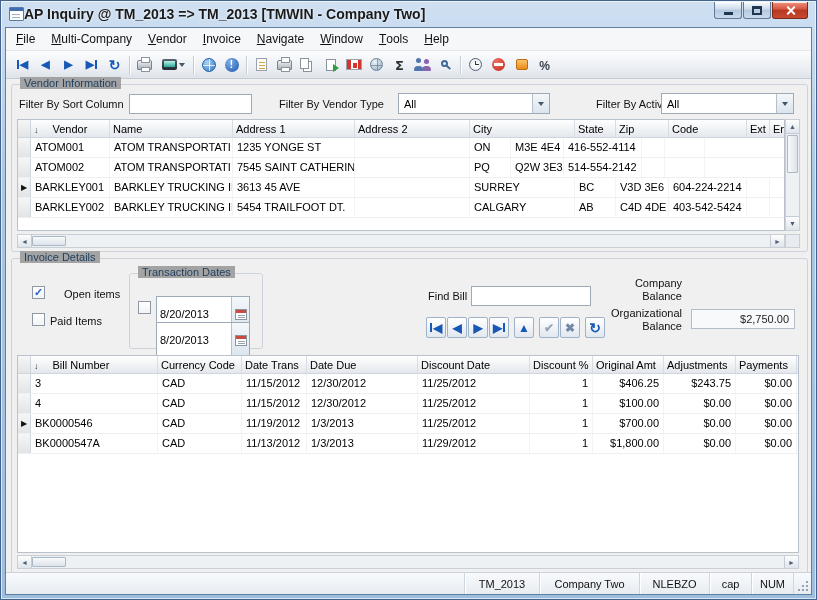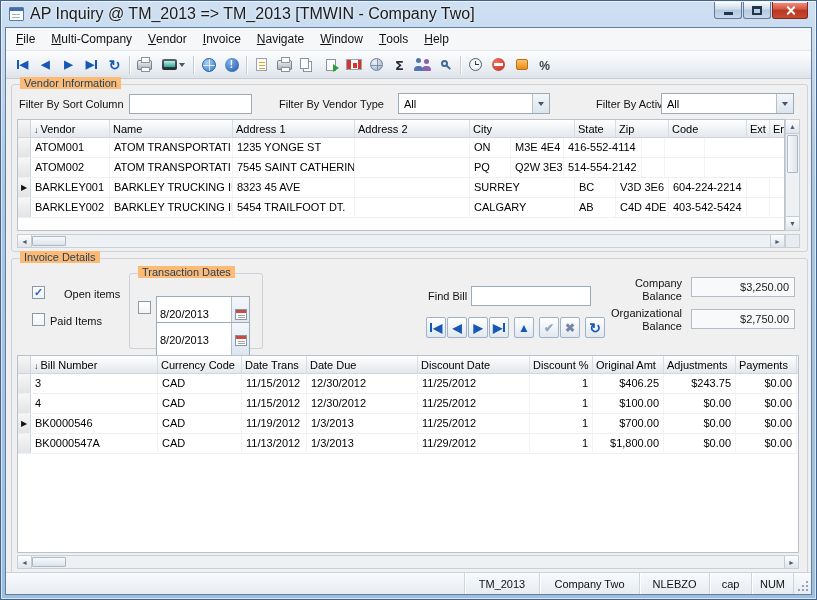--- a/index.html
+++ b/index.html
@@ -4,21 +4,21 @@
 <style>
   *{box-sizing:border-box;margin:0;padding:0}
   body{margin:0;background:#d8d8d8;font-family:"Liberation Sans",sans-serif;-webkit-font-smoothing:antialiased}
   .window{position:relative;width:817px;height:600px;border:1px solid #43628c;overflow:hidden;
     background:linear-gradient(180deg,#cfe0f2,#aac7e4 30%,#9dbede);box-shadow:inset 0 0 0 1px rgba(255,255,255,.6)}
   
   .titlebar{position:absolute;left:0;top:0;right:0;height:26px;display:flex;align-items:center;padding:0 8px}
   .appicon{width:15px;height:14px;background:#fff;border:1px solid #5a7ca3;position:relative;border-radius:1px;flex:none}
   .appicon::before{content:"";position:absolute;left:0;right:0;top:0;height:3px;background:#3f6fae}
   .appicon::after{content:"";position:absolute;left:2px;top:6px;width:8px;height:1px;background:#9db3c9;box-shadow:0 3px 0 #9db3c9}
-  .title{font-size:16px;font-weight:normal;color:#1b1b1b;margin-left:6px;white-space:nowrap;text-shadow:0 0 3px rgba(255,255,255,.9)}
+  .title{font-size:14px;font-weight:bold;color:#1b1b1b;white-space:nowrap;text-shadow:0 0 3px rgba(255,255,255,.9)}
   .winbtns{position:absolute;top:1px;right:8px;display:flex;gap:1px}
   .wbtn{width:28px;height:17px;display:flex;align-items:center;justify-content:center;border:1px solid #627a96;border-top:none;
     border-radius:0 0 3px 3px;background:linear-gradient(#f6fafd,#cfdcec 45%,#b4c8de 50%,#cadaec);box-shadow:inset 0 1px 0 rgba(255,255,255,.8)}
   .wbtn.close{width:36px;background:linear-gradient(#f0937f,#d45540 45%,#b83722 50%,#c64a30);border-color:#7e2819}
   .glyph-min{width:9px;height:3px;background:#20364e;margin-top:7px}
   .glyph-max{width:10px;height:9px;border:2px solid #20364e;border-top-width:3px}
   .glyph-close{position:relative;width:11px;height:11px}
   .glyph-close::before,.glyph-close::after{content:"";position:absolute;left:5px;top:0;width:2px;height:11px;background:#fff;border-radius:1px}
   .glyph-close::before{transform:rotate(45deg)}.glyph-close::after{transform:rotate(-45deg)}
   
@@ -74,21 +74,21 @@
   .ic-search::after{content:"";position:absolute;width:6px;height:2px;background:#3f6b96;right:-5px;bottom:-3px;transform:rotate(40deg)}
   .ic-clock{width:13px;height:13px;border-radius:50%;background:radial-gradient(#ffffff,#dfe7ef);border:1px solid #51626f;position:relative}
   .ic-clock::before{content:"";position:absolute;left:5px;top:2px;width:1px;height:4px;background:#333}
   .ic-clock::after{content:"";position:absolute;left:6px;top:5px;width:3px;height:1px;background:#333}
   .ic-stop{width:13px;height:13px;border-radius:50%;background:radial-gradient(circle at 35% 30%,#ef6f5f,#c22a1c);position:relative}
   .ic-stop::before{content:"";position:absolute;left:2px;right:2px;top:5px;height:3px;background:#fff}
   .ic-orange{width:12px;height:11px;border-radius:2px;background:linear-gradient(#fbc56a,#e98a1b);border:1px solid #b96f12}
   .ic-pct::before{content:"%";font-size:12px;font-weight:bold;color:#3b4450}
   
   .groupbox{position:absolute;border:1px solid #cdd3da;border-radius:3px}
-  .gb-label{position:absolute;top:-8px;left:8px;background:#fdba74;padding:0 4px;font-size:11px;color:#1c3e5e;white-space:nowrap}
+  .gb-label{position:absolute;top:-8px;left:8px;background:#a3a3a3;padding:0 4px;font-size:11px;color:#1c3e5e;white-space:nowrap}
   .lbl{position:absolute;font-size:11px;color:#111;white-space:nowrap}
   
   .tin{position:absolute;border:1px solid #9daab8;background:#fff;font:11px "Liberation Sans",sans-serif;padding:2px 4px;outline:none}
   .combo{position:absolute;height:21px;border:1px solid #9daab8;background:#fff;display:flex;align-items:center}
   .combo-val{flex:1;font-size:11px;padding:0 5px;overflow:hidden;white-space:nowrap}
   .combo-btn{width:17px;height:100%;background:linear-gradient(#f4f7fa,#dbe4ee);border-left:1px solid #b6c0cc;display:flex;align-items:center;justify-content:center}
   .datefield{position:absolute;height:36px;display:flex;border:1px solid #9daab8;background:#fff}
   .datein{flex:1;min-width:0;border:none;outline:none;font:11px "Liberation Sans",sans-serif;padding:0 3px;background:transparent}
   .calbtn{width:18px;flex:none;background:linear-gradient(#f4f7fa,#dbe4ee);border-left:1px solid #b6c0cc;display:flex;align-items:center;justify-content:center}
   .ic-cal{width:12px;height:11px;background:#fff;border:1px solid #8a93a0;position:relative}
@@ -96,21 +96,21 @@
   .ic-cal::after{content:"";position:absolute;left:2px;top:5px;width:7px;height:1px;background:#9aa2ac;box-shadow:0 2px 0 #9aa2ac}
   .cb{position:absolute;width:13px;height:13px;background:linear-gradient(#fff,#f1f3f5);border:1px solid #8e98a4;display:flex;align-items:center;justify-content:center}
   .cb.checked::before{content:"✓";color:#2a66c8;font-size:11px;font-weight:bold;margin-top:-1px}
   .navbtn{position:absolute;width:20px;height:21px;border:1px solid #9fb2c8;border-radius:2px;display:flex;align-items:center;justify-content:center;
     background:linear-gradient(#ffffff,#e2e8f0)}
   .ballabel{position:absolute;font-size:11px;text-align:right;line-height:13px;color:#111}
   .balbox{position:absolute;height:20px;border:1px solid #b3bdc9;background:#f8f9fa;font-size:11px;display:flex;align-items:center;justify-content:flex-end;padding:0 5px;color:#222}
   
   .grid{position:absolute;background:#fff;border:1px solid #b9c2cc;overflow:hidden}
   .ghead{display:flex;height:18px;background:linear-gradient(#ffffff,#eef1f4 60%,#e4e8ed);border-bottom:1px solid #cfd6dd}
-  .gh{flex:none;padding:2px 3px;font-size:11px;border-right:1px solid #d8dde3;display:flex;align-items:center;gap:2px;overflow:hidden;white-space:nowrap}
+  .gh{flex:none;padding:2px 3px;font-size:11px;border-right:1px solid #d8dde3;display:flex;align-items:center;gap:14px;overflow:hidden;white-space:nowrap}
   .grow{display:flex;height:20px;border-bottom:1px solid #eef0f2;background:#fff}
   .gc{flex:none;padding:3px 4px;font-size:11px;border-right:1px solid #f1f3f5;overflow:hidden;white-space:nowrap;color:#000}
   .num{text-align:right}
   .selcell{display:flex;align-items:center;justify-content:center;background:linear-gradient(#f6f6f6,#e3e4e6);border-right:1px solid #cfd6dd;padding:0}
   .selcell.current::before{content:"▶";font-size:8px;color:#111}
   .sorticon::before{content:"↓";font-size:9px;color:#333;font-weight:bold}
   .vc0{width:13px}.vc1{width:79px}.vc2{width:123px}.vc3{width:122px}.vc4{width:115px}.vc5{width:105px}
   .vc6{width:41px}.vc7{width:53px}.vc8{width:78px}.vc9{width:23px}.vc10{width:40px}
   .ic0{width:13px}.ic1{width:127px}.ic2{width:84px}.ic3{width:65px}.ic4{width:111px}.ic5{width:112px}
   .ic6{width:63px}.ic7{width:71px}.ic8{width:72px}.ic9{width:61px}
@@ -345,21 +345,21 @@
           <div class="gc vc6">PQ</div>
           <div class="gc vc7">Q2W 3E3</div>
           <div class="gc vc8">514-554-2142</div>
           <div class="gc vc9"></div>
           <div class="gc vc10"></div>
         </div>
         <div class="grow">
           <div class="gc vc0 selcell current"></div>
           <div class="gc vc1">BARKLEY001</div>
           <div class="gc vc2">BARKLEY TRUCKING IN</div>
-          <div class="gc vc3">8323 45 AVE</div>
+          <div class="gc vc3">3613 45 AVE</div>
           <div class="gc vc4"></div>
           <div class="gc vc5">SURREY</div>
           <div class="gc vc6">BC</div>
           <div class="gc vc7">V3D 3E6</div>
           <div class="gc vc8">604-224-2214</div>
           <div class="gc vc9"></div>
           <div class="gc vc10"></div>
         </div>
         <div class="grow">
           <div class="gc vc0 selcell"></div>
@@ -449,21 +449,20 @@
           <span class="ng ng-check"></span>
         </span>
       <span class="navbtn big" style="left:548px;top:58px">
           <span class="ng ng-x"></span>
         </span>
       <span class="navbtn big" style="left:573px;top:58px">
           <span class="ng ng-refresh"></span>
         </span>
 
       <span class="ballabel" style="left:600px;top:18px;width:70px">Company Balance</span>
-      <div class="balbox" style="left:679px;top:18px;width:104px">$3,250.00</div>
       <span class="ballabel" style="left:582px;top:48px;width:88px">Organizational Balance</span>
       <div class="balbox" style="left:679px;top:50px;width:104px">$2,750.00</div>
 
       <div class="grid" style="left:5px;top:96px;width:782px;height:198px">
         <div class="ghead">
           <div class="gh ic0 selcell"></div>
           <div class="gh ic1">
               <span class="sorticon"></span>
               <span>Bill Number</span>
             </div>

